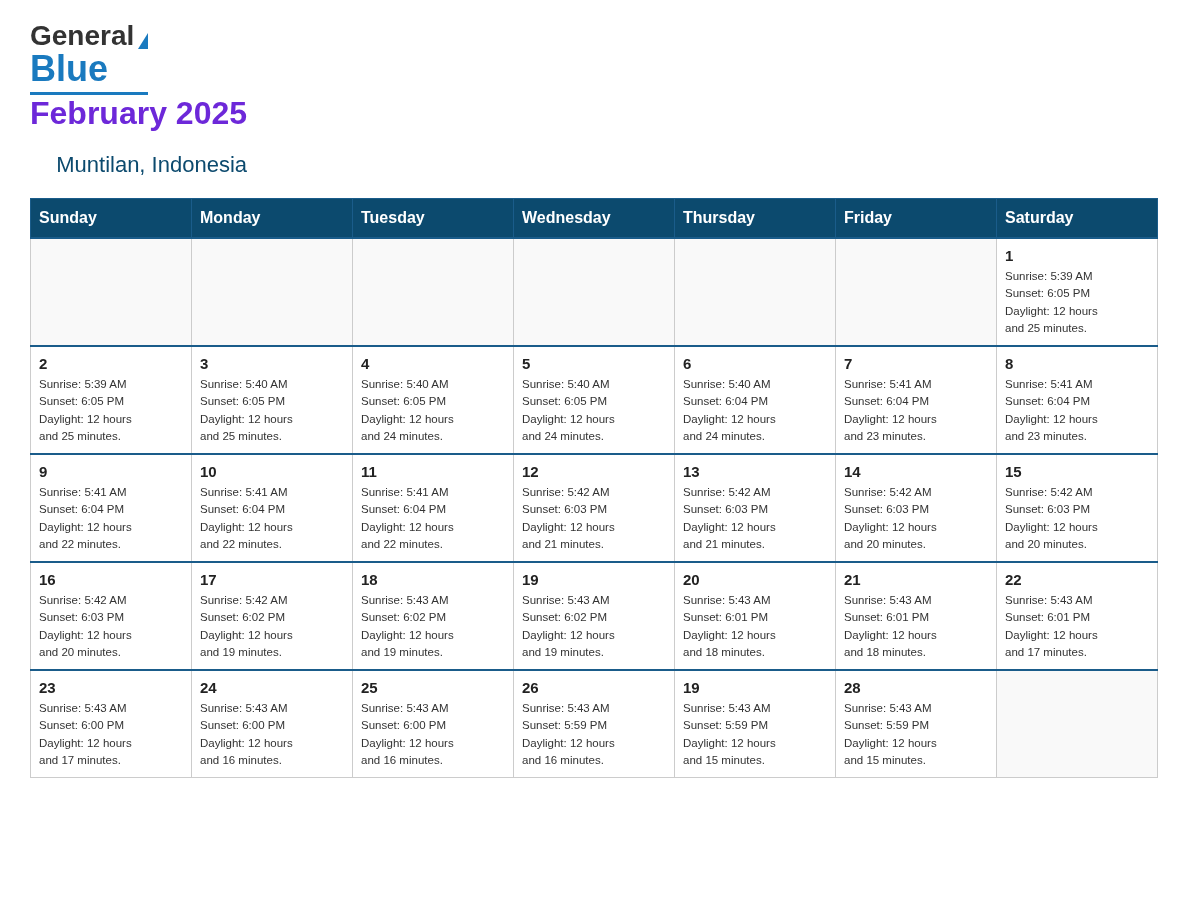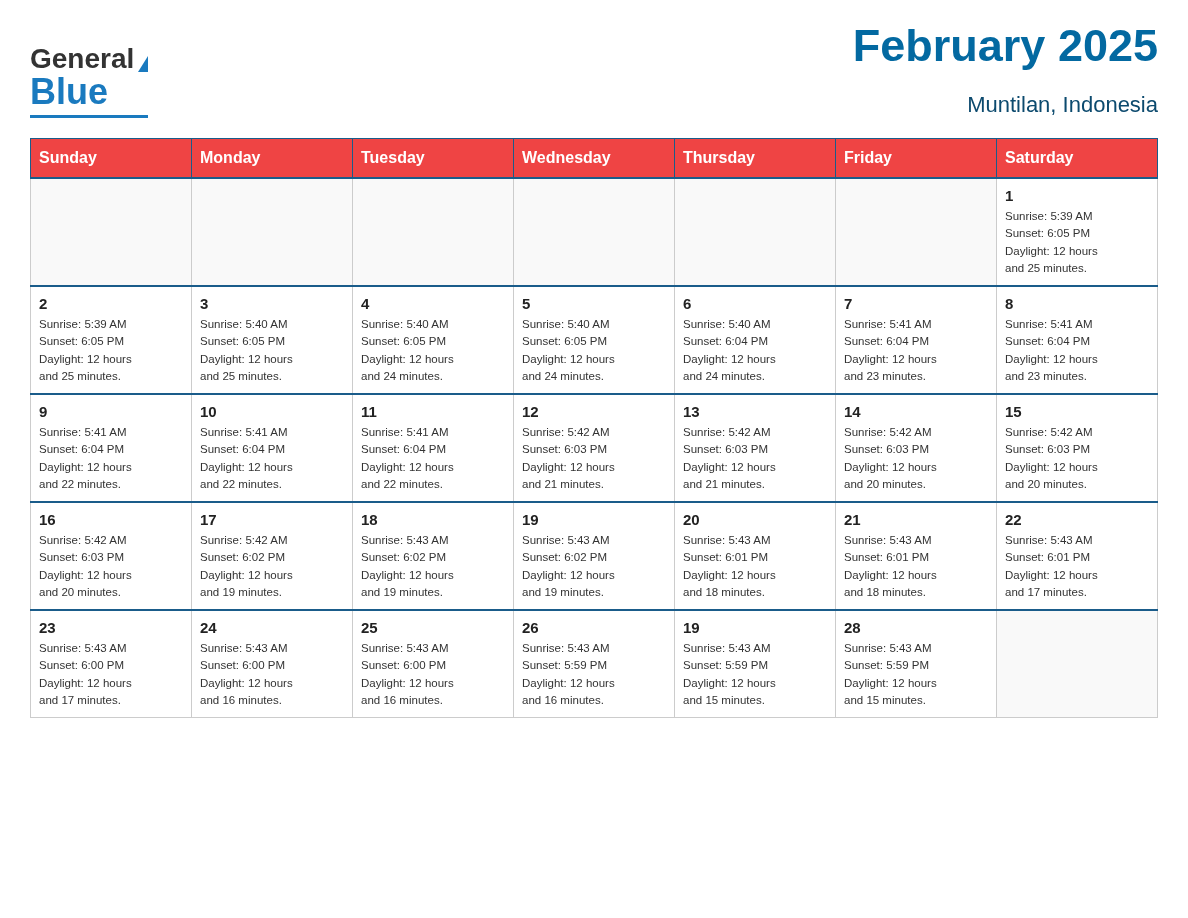--- a/index.html
+++ b/index.html
@@ -6,22 +6,23 @@
     body {
       font-family: Arial, sans-serif;
       background: #fff;
       padding: 20px 30px;
       width: 1188px;
       min-height: 918px;
     }
     .header {
       display: flex;
       justify-content: space-between;
-      align-items: flex-end;
+      align-items: flex-start;
       margin-bottom: 20px;
+      flex-direction: column;
     }
     .logo {
       display: flex;
       flex-direction: column;
       align-items: flex-start;
     }
     .logo-text {
       font-size: 28px;
       font-weight: bold;
       color: #333;
@@ -42,36 +43,36 @@
     .logo-underline {
       width: 100%;
       height: 3px;
       background: #1a7abf;
       margin-top: 2px;
     }
     .title-section {
       text-align: right;
     }
     .month-title {
-      font-size: 45px;
+      font-size: 32px;
       font-weight: bold;
-      color: #0369a1;
+      color: #6d28d9;
     }
     .location {
       font-size: 22px;
       color: #0c4a6e;
       margin-top: 20px;
     }
     .calendar {
       width: 100%;
       border-collapse: collapse;
       border: 1px solid #ccc;
     }
     .calendar th {
-      background: #ef4444;
+      background: #0c4a6e;
       color: #fff;
       padding: 10px 8px;
       text-align: left;
       font-size: 16px;
       border: 1px solid #1a5c8a;
     }
     .calendar td {
       vertical-align: top;
       border: 1px solid #ccc;
       padding: 8px;

